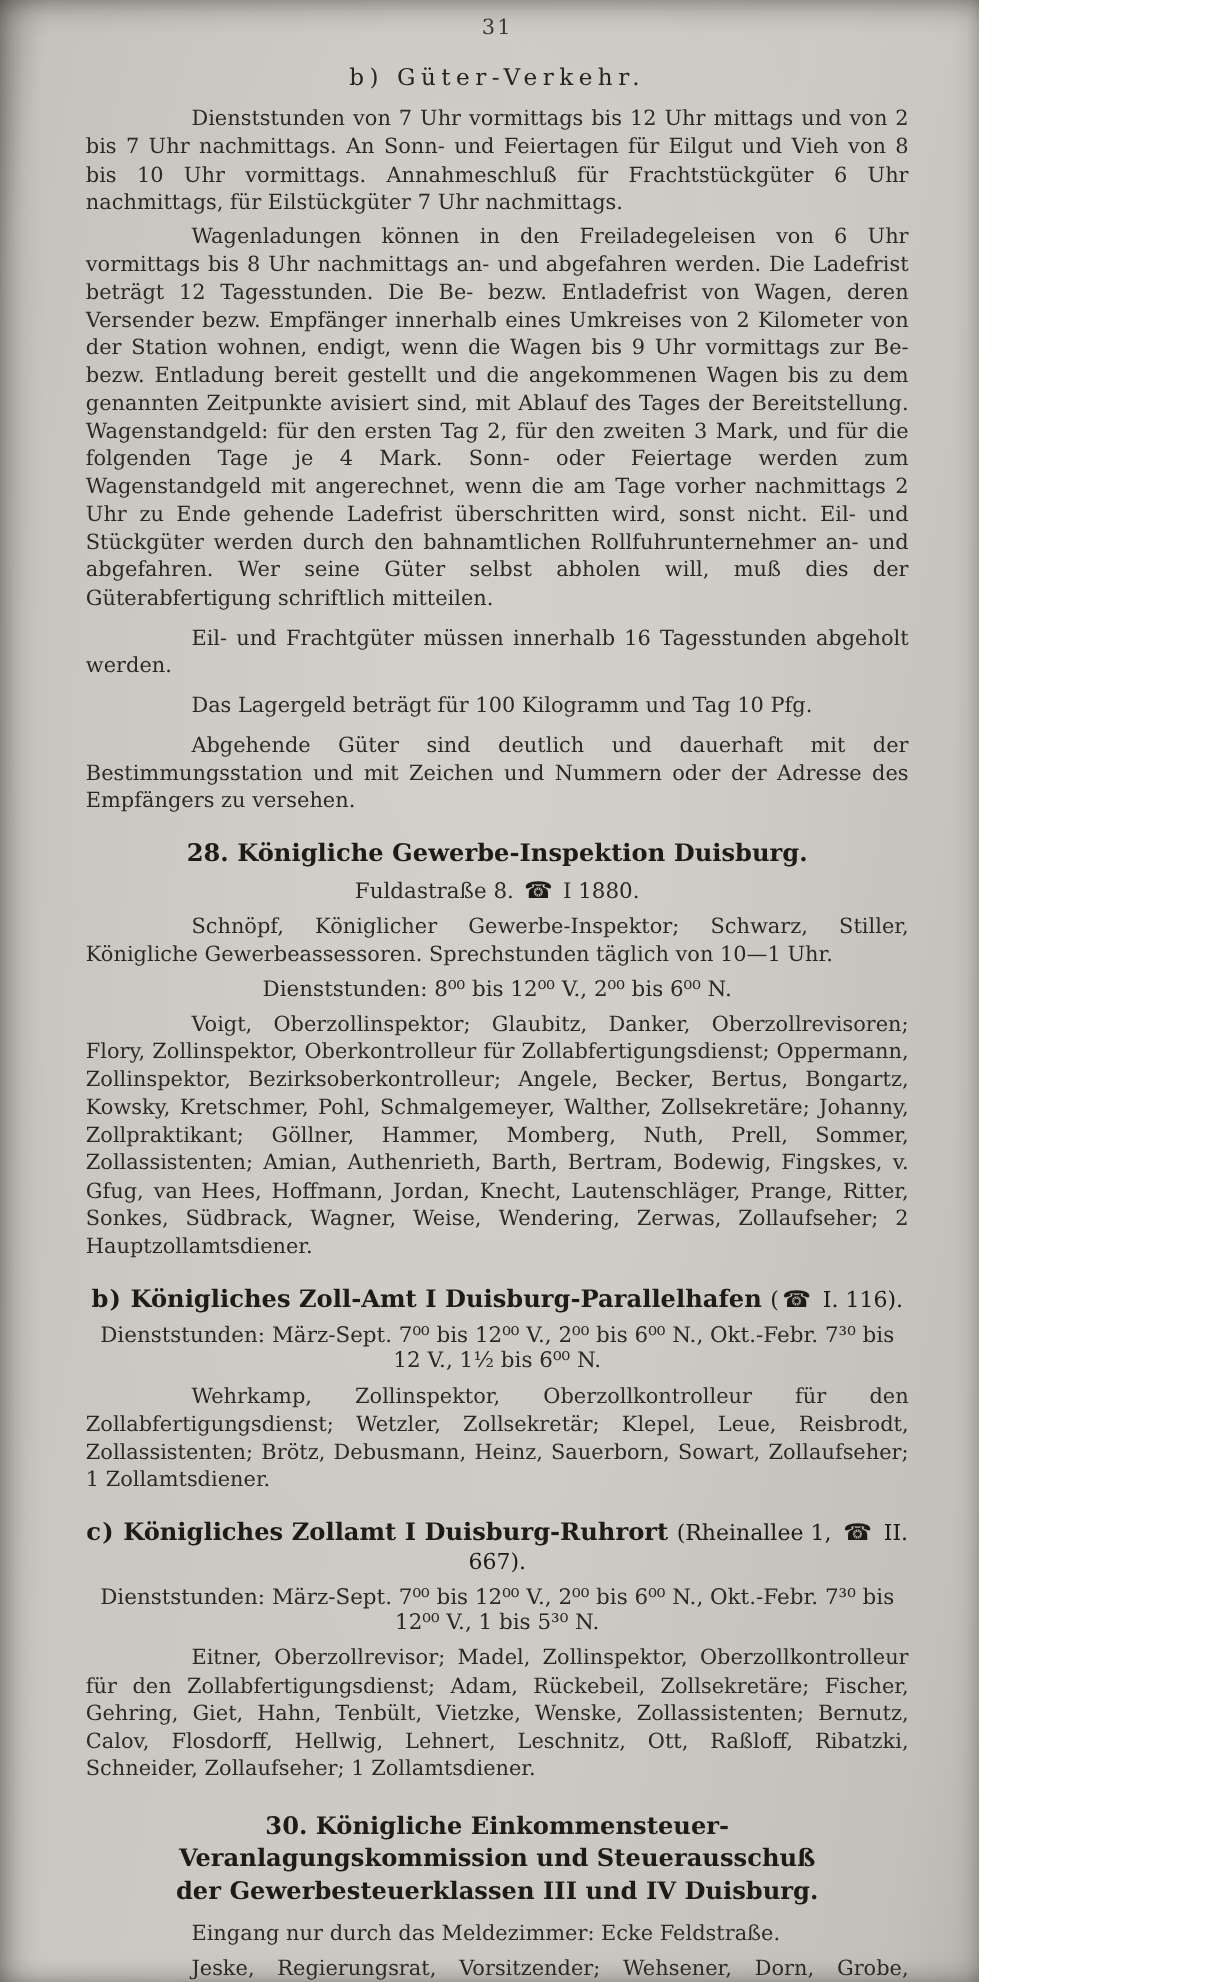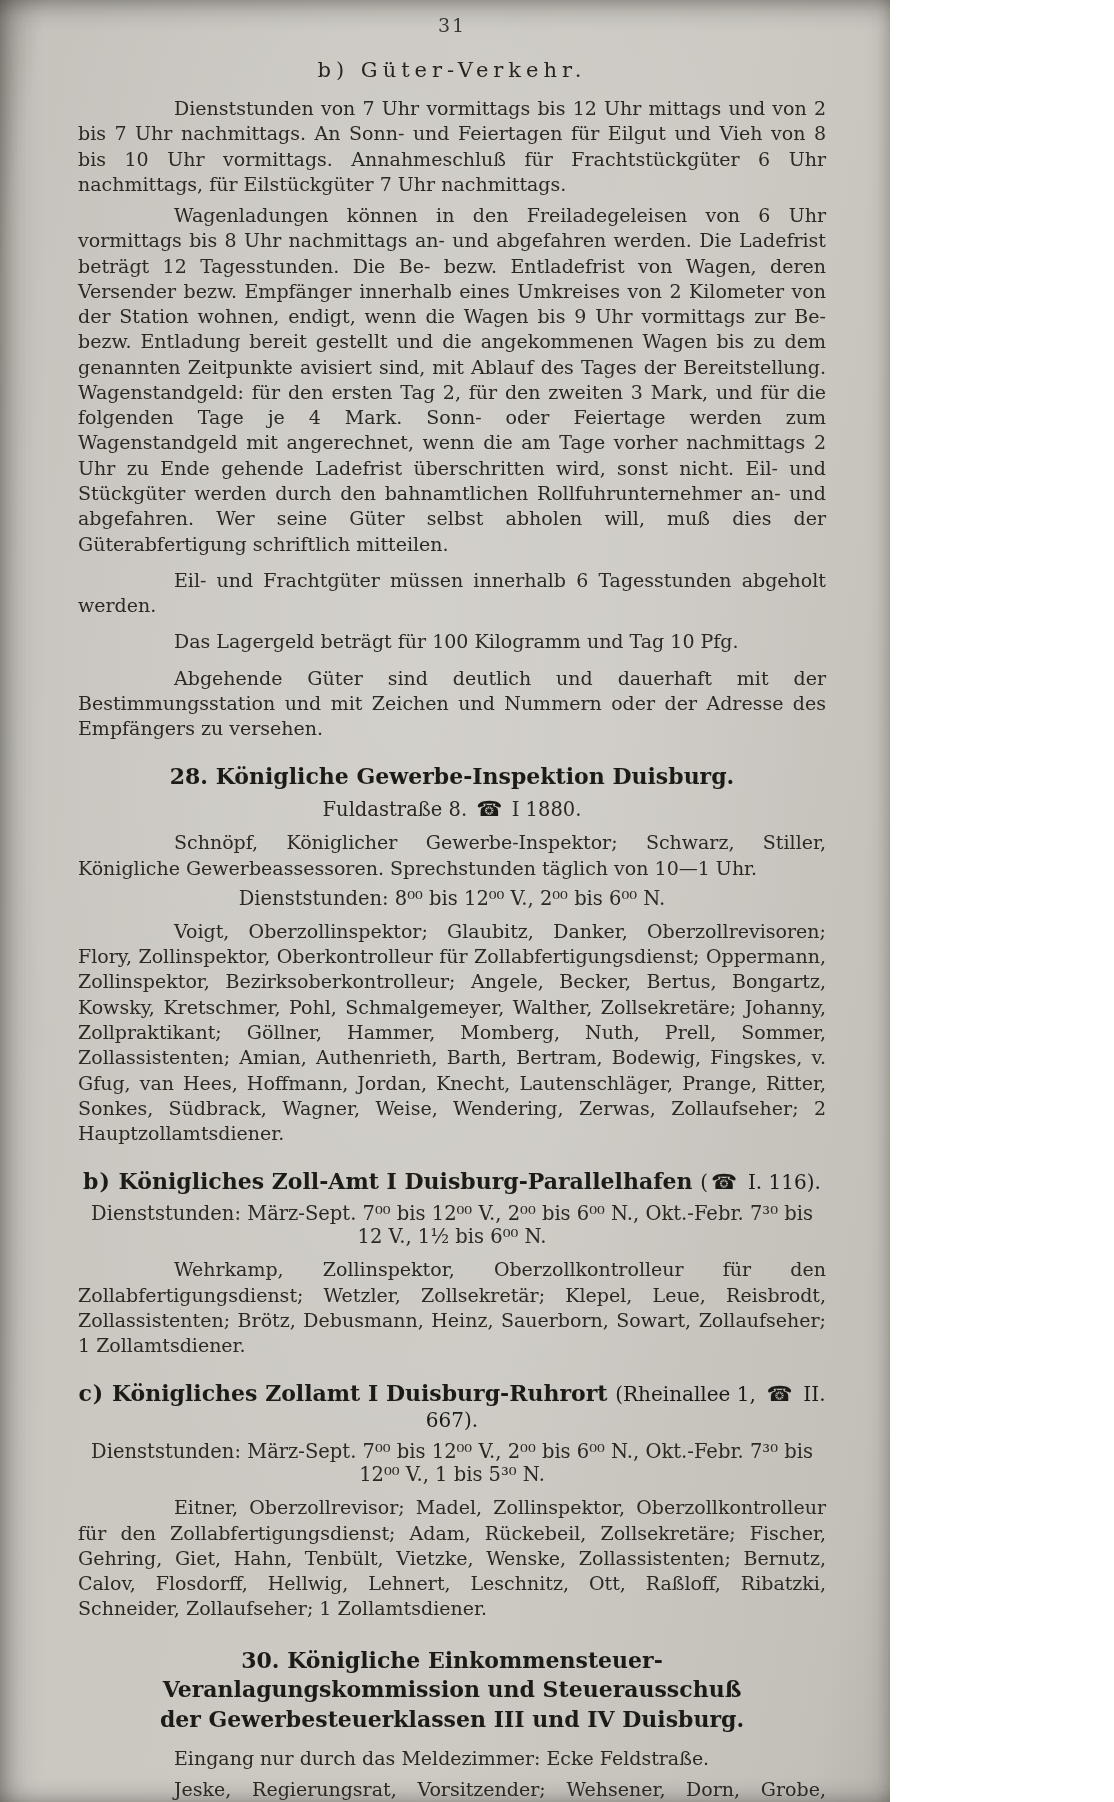--- a/index.html
+++ b/index.html
@@ -61,21 +61,21 @@
 
 <div class="page">
   <div class="content">
 
     <p class="pageno">31</p>
 
     <h1 class="doc-heading">b) Güter-Verkehr.</h1>
 
     <p class="body">Dienststunden von 7 Uhr vormittags bis 12 Uhr mittags und von 2 bis 7 Uhr nachmittags. An Sonn- und Feiertagen für Eilgut und Vieh von 8 bis 10 Uhr vormittags. Annahmeschluß für Frachtstückgüter 6 Uhr nachmittags, für Eilstückgüter 7 Uhr nachmittags.</p>
     <p class="body">Wagenladungen können in den Freiladegeleisen von 6 Uhr vormittags bis 8 Uhr nachmittags an- und abgefahren werden. Die Ladefrist beträgt 12 Tagesstunden. Die Be- bezw. Entladefrist von Wagen, deren Versender bezw. Empfänger innerhalb eines Umkreises von 2 Kilometer von der Station wohnen, endigt, wenn die Wagen bis 9 Uhr vormittags zur Be- bezw. Entladung bereit gestellt und die angekommenen Wagen bis zu dem genannten Zeitpunkte avisiert sind, mit Ablauf des Tages der Bereitstellung. Wagenstandgeld: für den ersten Tag 2, für den zweiten 3 Mark, und für die folgenden Tage je 4 Mark. Sonn- oder Feiertage werden zum Wagenstandgeld mit angerechnet, wenn die am Tage vorher nachmittags 2 Uhr zu Ende gehende Ladefrist überschritten wird, sonst nicht. Eil- und Stückgüter werden durch den bahnamtlichen Rollfuhrunternehmer an- und abgefahren. Wer seine Güter selbst abholen will, muß dies der Güterabfertigung schriftlich mitteilen.</p>
-    <p class="body gap">Eil- und Frachtgüter müssen innerhalb 6 Tagesstunden abgeholt werden.</p>
+    <p class="body gap">Eil- und Frachtgüter müssen innerhalb 16 Tagesstunden abgeholt werden.</p>
     <p class="body gap">Das Lagergeld beträgt für 100 Kilogramm und Tag 10 Pfg.</p>
     <p class="body gap">Abgehende Güter sind deutlich und dauerhaft mit der Bestimmungsstation und mit Zeichen und Nummern oder der Adresse des Empfängers zu versehen.</p>
 
     <h2 class="sec-head">28. Königliche Gewerbe-Inspektion Duisburg.</h2>
     <div class="center-line">
       <span>Fuldastraße 8.</span>
       <span class="phone-icon">☎</span>
       <span>I 1880.</span>
     </div>
     <p class="body">Schnöpf, Königlicher Gewerbe-Inspektor; Schwarz, Stiller, Königliche Gewerbeassessoren. Sprechstunden täglich von 10—1 Uhr.</p>

